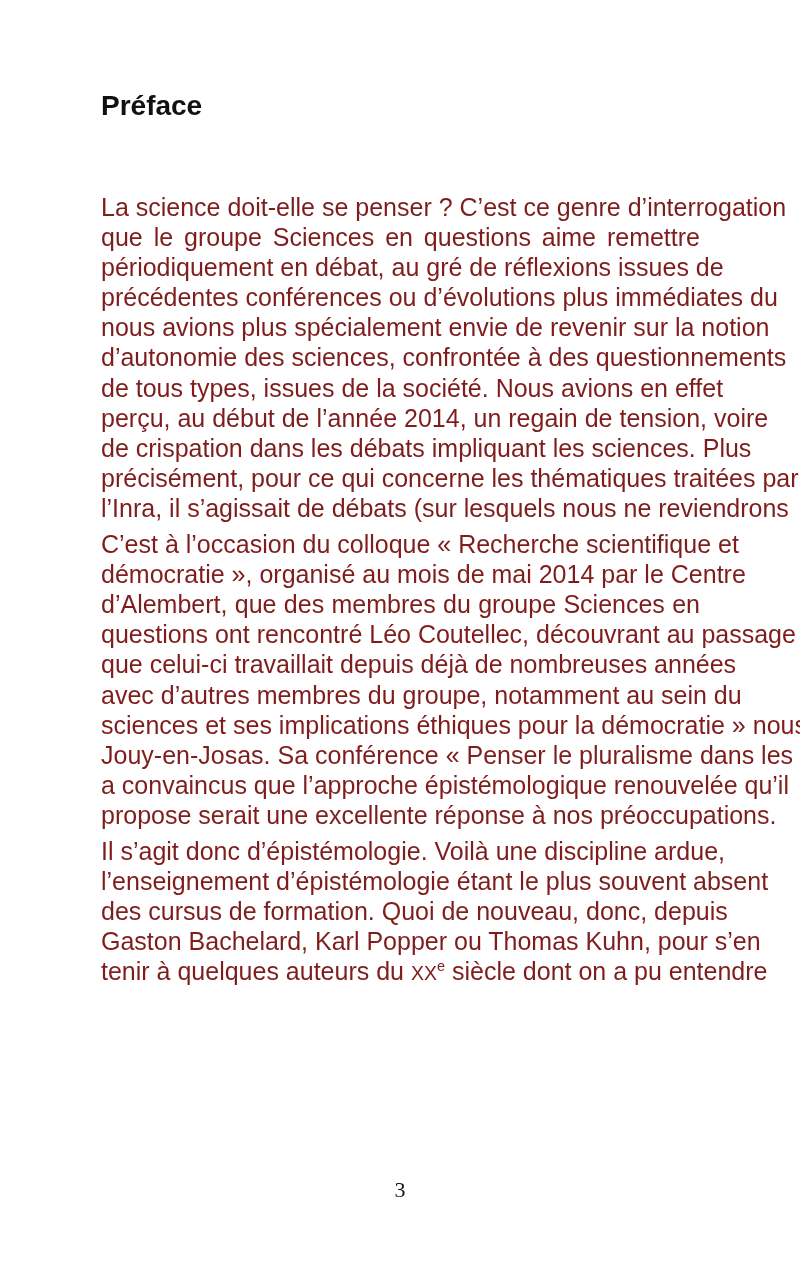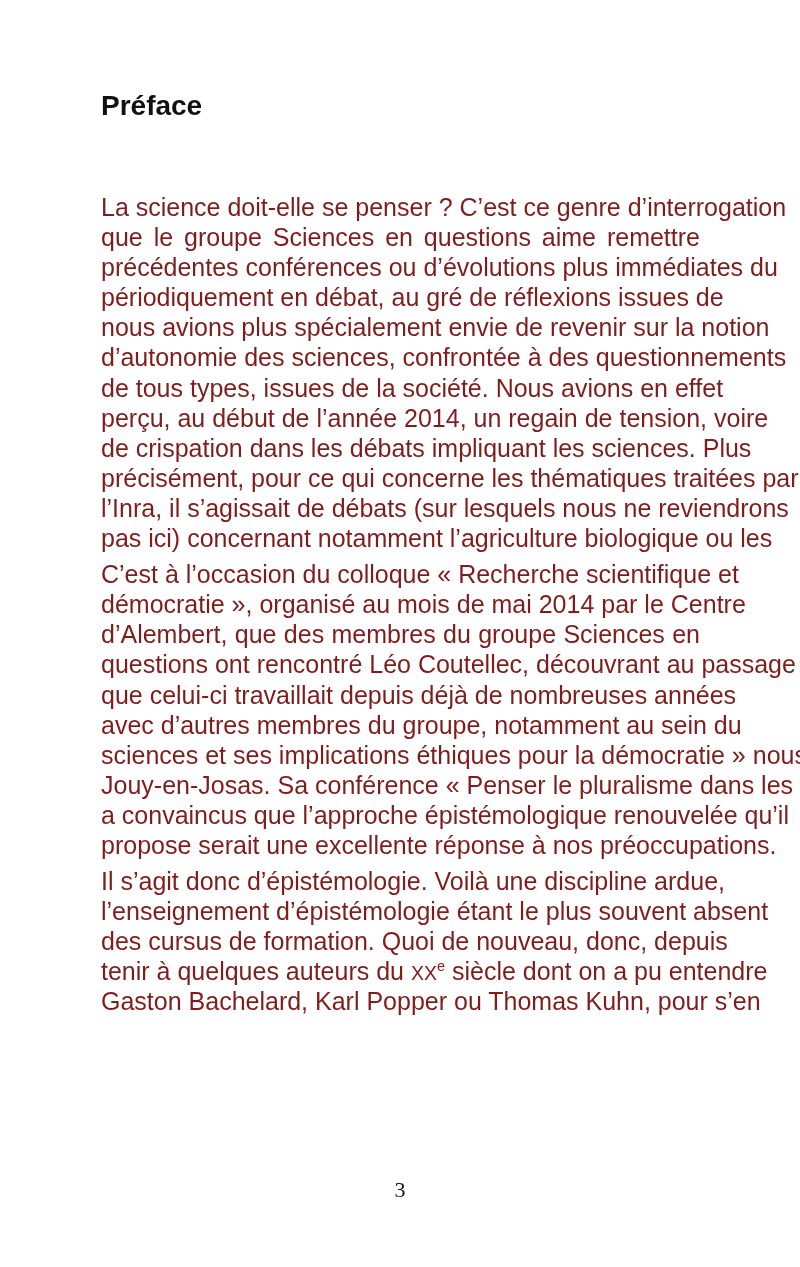--- a/index.html
+++ b/index.html
@@ -30,48 +30,47 @@
 </head>
 <body>
 
 <div class="page">
   <h1 class="title">Préface</h1>
 
   <div class="body">
     <div class="para">
       <span class="line">La science doit-elle se penser ? C’est ce genre d’interrogation</span>
       <span class="line">que le groupe Sciences en questions aime remettre</span>
+      <span class="line">périodiquement en débat, au gré de réflexions issues de</span>
       <span class="line">précédentes conférences ou d’évolutions plus immédiates du</span>
-      <span class="line">périodiquement en débat, au gré de réflexions issues de</span>
       <span class="line">nous avions plus spécialement envie de revenir sur la notion</span>
       <span class="line">d’autonomie des sciences, confrontée à des questionnements</span>
       <span class="line">de tous types, issues de la société. Nous avions en effet</span>
       <span class="line">perçu, au début de l’année 2014, un regain de tension, voire</span>
       <span class="line">de crispation dans les débats impliquant les sciences. Plus</span>
       <span class="line">précisément, pour ce qui concerne les thématiques traitées par</span>
       <span class="line">l’Inra, il s’agissait de débats (sur lesquels nous ne reviendrons</span>
-      <span class="line">pas ici) concernant notamment l’agriculture biologique ou les</span>
     </div>
 
     <div class="para">
       <span class="line">C’est à l’occasion du colloque « Recherche scientifique et</span>
       <span class="line">démocratie », organisé au mois de mai 2014 par le Centre</span>
       <span class="line">d’Alembert, que des membres du groupe Sciences en</span>
       <span class="line">questions ont rencontré Léo Coutellec, découvrant au passage</span>
       <span class="line">que celui-ci travaillait depuis déjà de nombreuses années</span>
       <span class="line">avec d’autres membres du groupe, notamment au sein du</span>
       <span class="line">sciences et ses implications éthiques pour la démocratie » nous</span>
       <span class="line">Jouy-en-Josas. Sa conférence « Penser le pluralisme dans les</span>
       <span class="line">a convaincus que l’approche épistémologique renouvelée qu’il</span>
       <span class="line last">propose serait une excellente réponse à nos préoccupations.</span>
     </div>
 
     <div class="para">
       <span class="line">Il s’agit donc d’épistémologie. Voilà une discipline ardue,</span>
       <span class="line">l’enseignement d’épistémologie étant le plus souvent absent</span>
       <span class="line">des cursus de formation. Quoi de nouveau, donc, depuis</span>
+      <span class="line">Gaston Bachelard, Karl Popper ou Thomas Kuhn, pour s’en</span>
       <span class="line"><span>tenir à quelques auteurs du </span><span class="sc">XX</span><span class="sup">e</span><span> siècle dont on a pu entendre</span></span>
-      <span class="line">Gaston Bachelard, Karl Popper ou Thomas Kuhn, pour s’en</span>
     </div>
   </div>
 
   <div class="pagenum">3</div>
 </div>
 
 </body></html>

